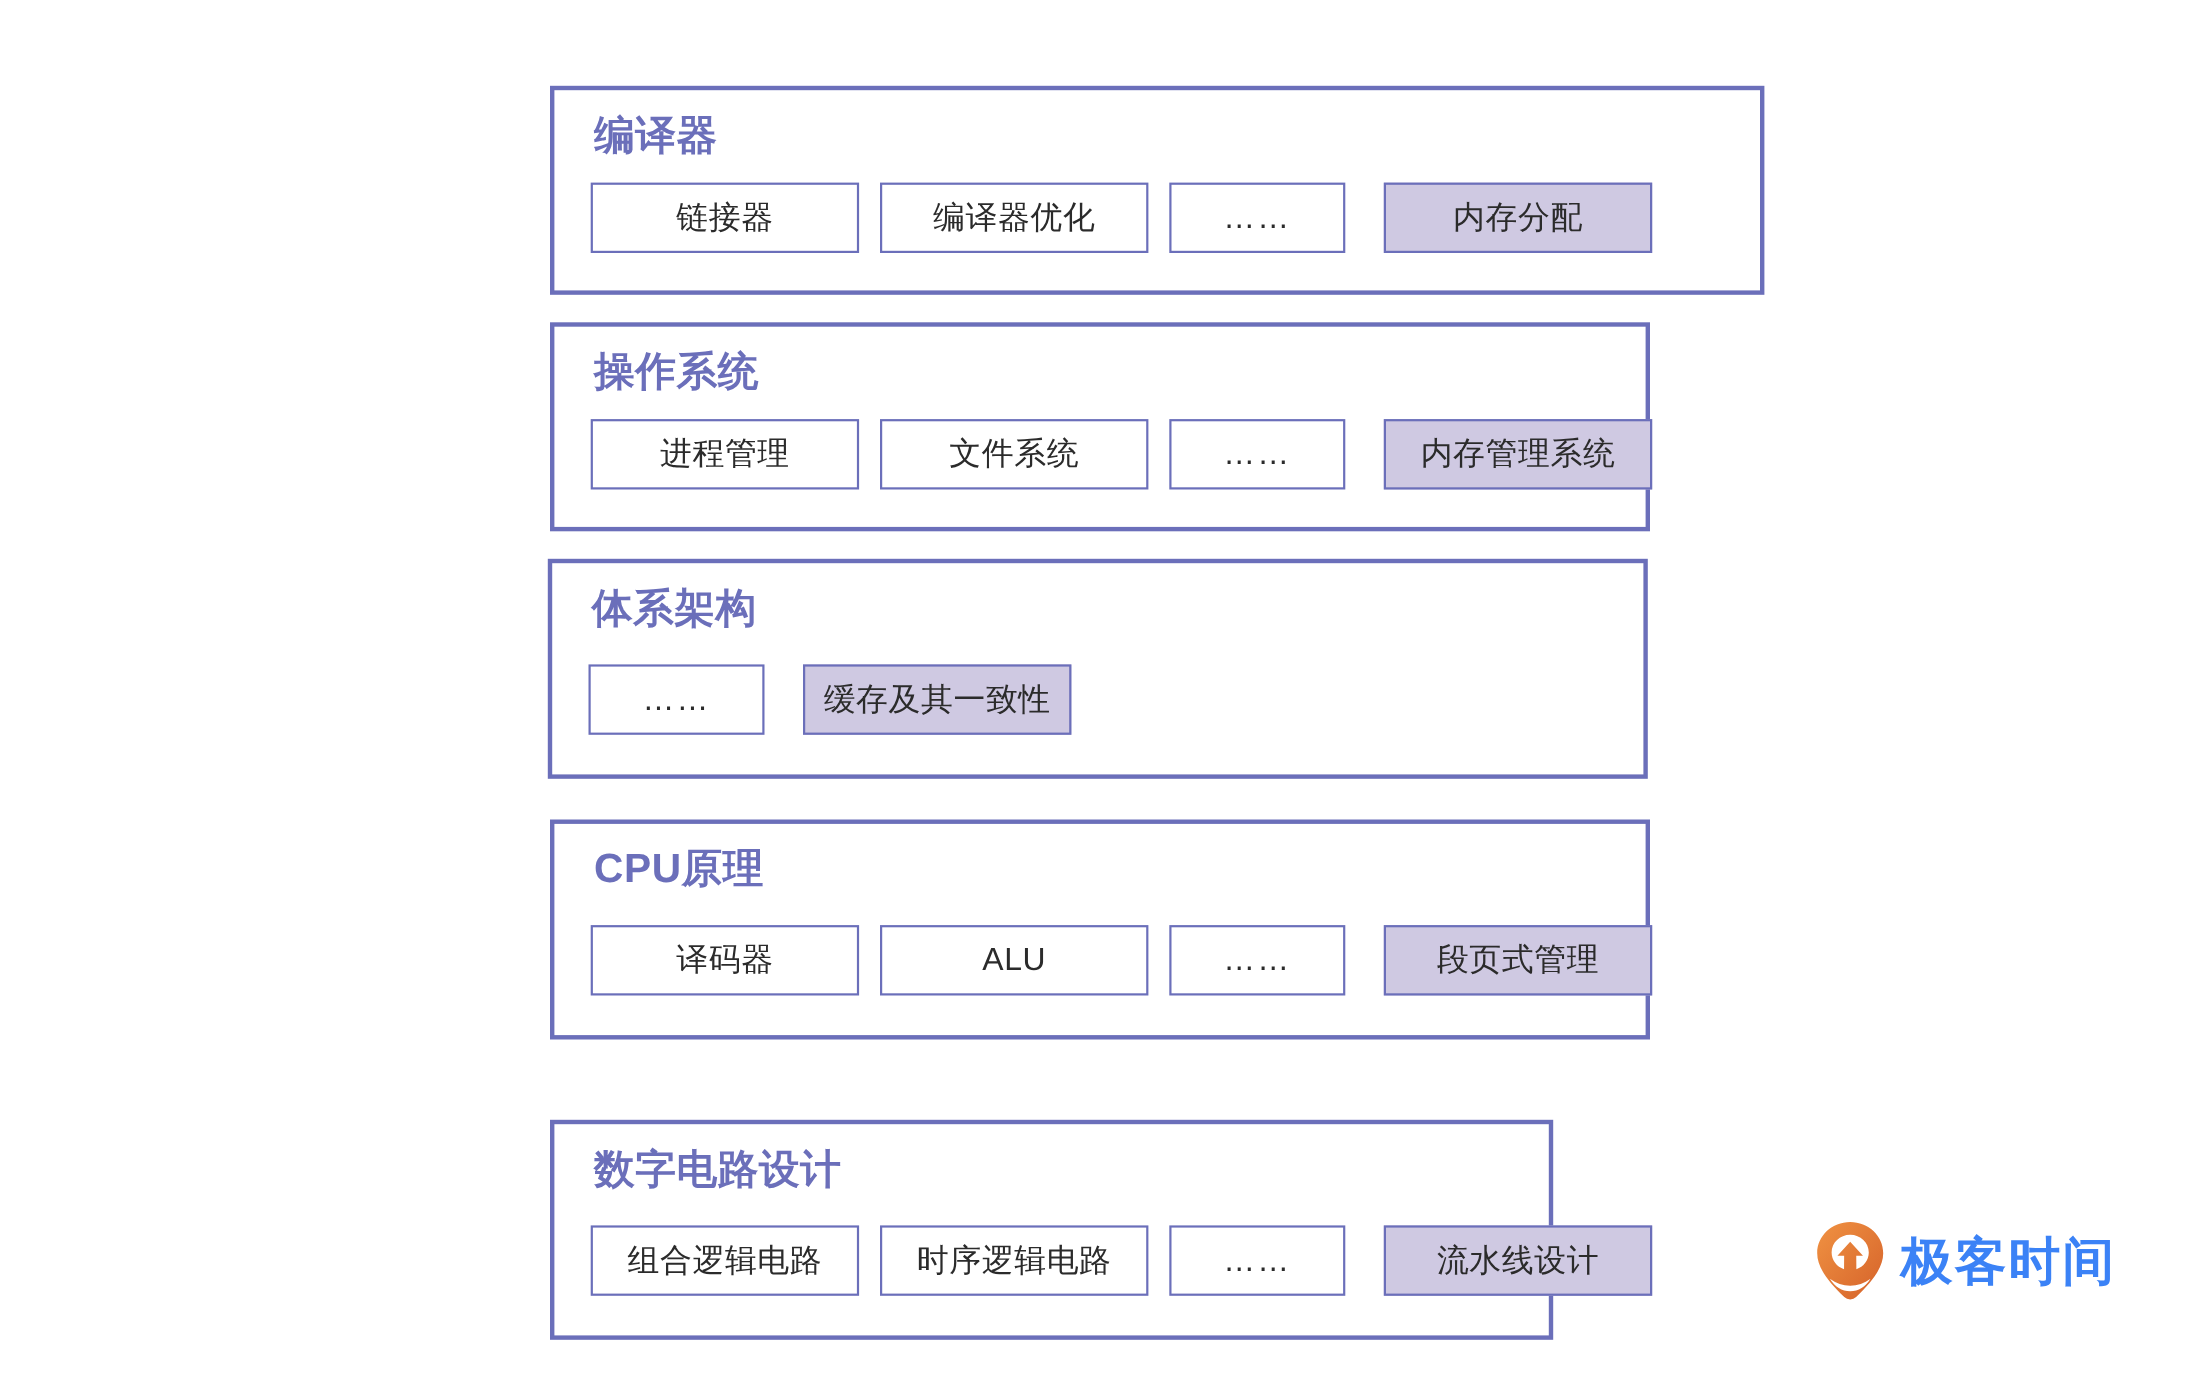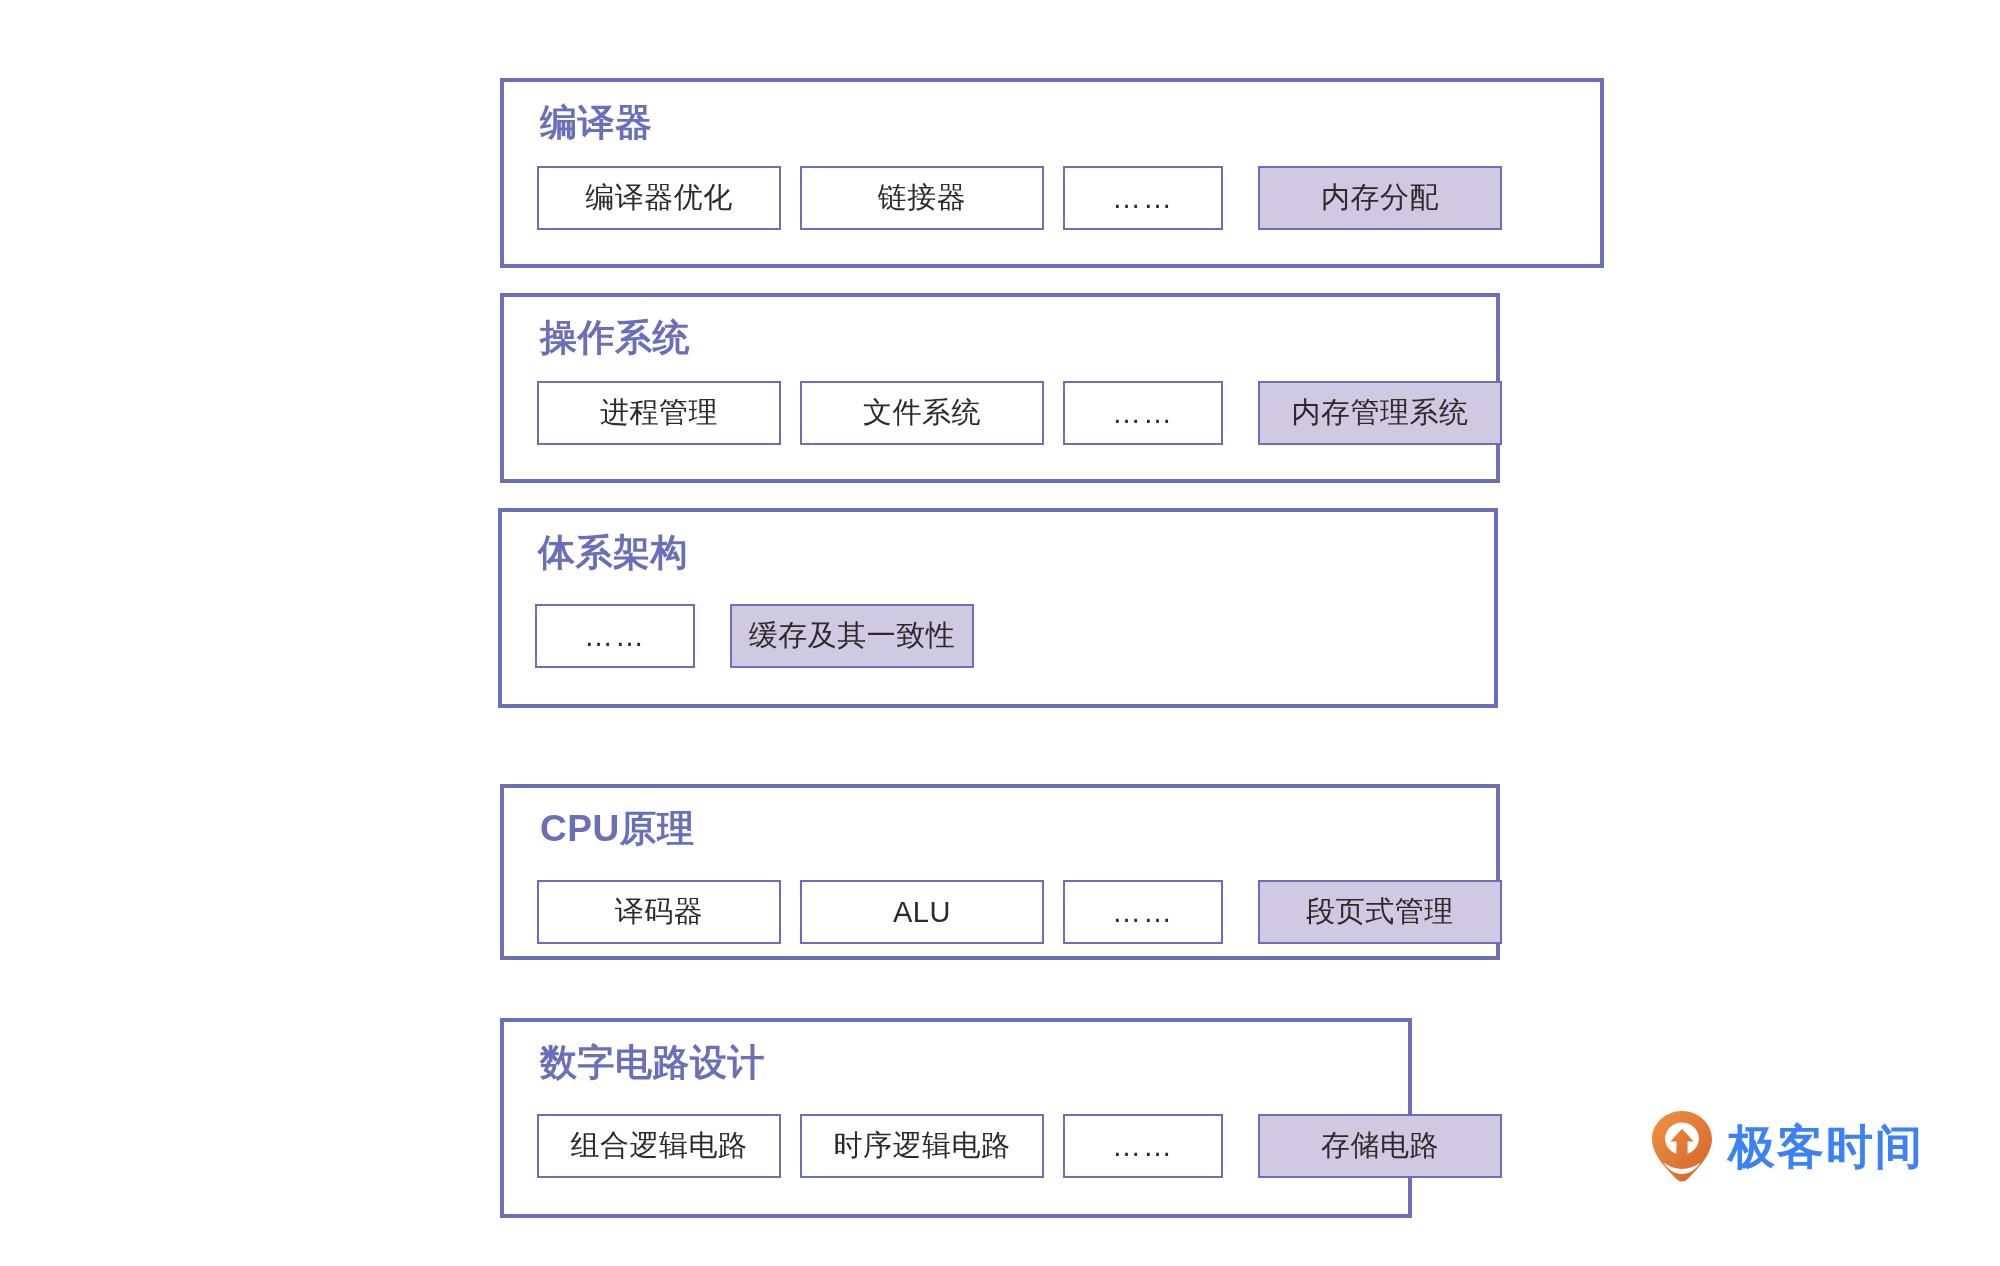--- a/index.html
+++ b/index.html
@@ -78,21 +78,21 @@
   .dots {
     letter-spacing: 2px;
     font-size: 29px;
     color: #2b2b2b;
   }
 
   
   #layer-0 { left: 500px;  top: 78px;  width: 1104px; height: 190px; }
   #layer-1 { left: 500px;  top: 293px; width: 1000px; height: 190px; }
   #layer-2 { left: 498px;  top: 508px; width: 1000px; height: 200px; text-align: right; }
-  #layer-3 { left: 500px;  top: 784px; width: 1000px; height: 176px; }
+  #layer-3 { left: 500px;  top: 745px; width: 1000px; height: 200px; }
   #layer-4 { left: 500px;  top: 1018px; width: 912px; height: 200px; }
 
   #layer-2 .cells { top: 92px; }
   #layer-3 .cells { top: 92px; }
   #layer-4 .cells { top: 92px; }
 
   
   #logo {
     position: absolute;
     left: 1650px;
@@ -116,22 +116,22 @@
   }
 </style>
 </head>
 <body>
 
 <div id="diagram">
 
   <div class="layer" id="layer-0">
     <div class="layer-title">编译器</div>
     <div class="cells">
+      <div class="cell w2">链接器</div>
       <div class="cell w1">编译器优化</div>
-      <div class="cell w2">链接器</div>
       <div class="cell w3 dots">……</div>
       <div class="cell w4 highlight">内存分配</div>
     </div>
   </div>
 
   <div class="layer" id="layer-1">
     <div class="layer-title">操作系统</div>
     <div class="cells">
       <div class="cell w1">进程管理</div>
       <div class="cell w2">文件系统</div>
@@ -157,21 +157,21 @@
       <div class="cell w4 highlight">段页式管理</div>
     </div>
   </div>
 
   <div class="layer" id="layer-4">
     <div class="layer-title">数字电路设计</div>
     <div class="cells">
       <div class="cell w1">组合逻辑电路</div>
       <div class="cell w2">时序逻辑电路</div>
       <div class="cell w3 dots">……</div>
-      <div class="cell w4 highlight">存储电路</div>
+      <div class="cell w4 highlight">流水线设计</div>
     </div>
   </div>
 
   <div id="logo">
     <svg class="mark" viewBox="0 0 64 72">
       <defs>
         <linearGradient id="pinGrad" x1="0" y1="0" x2="1" y2="1">
           <stop offset="0%" stop-color="#f09242"></stop>
           <stop offset="100%" stop-color="#d5622a"></stop>
         </linearGradient>

